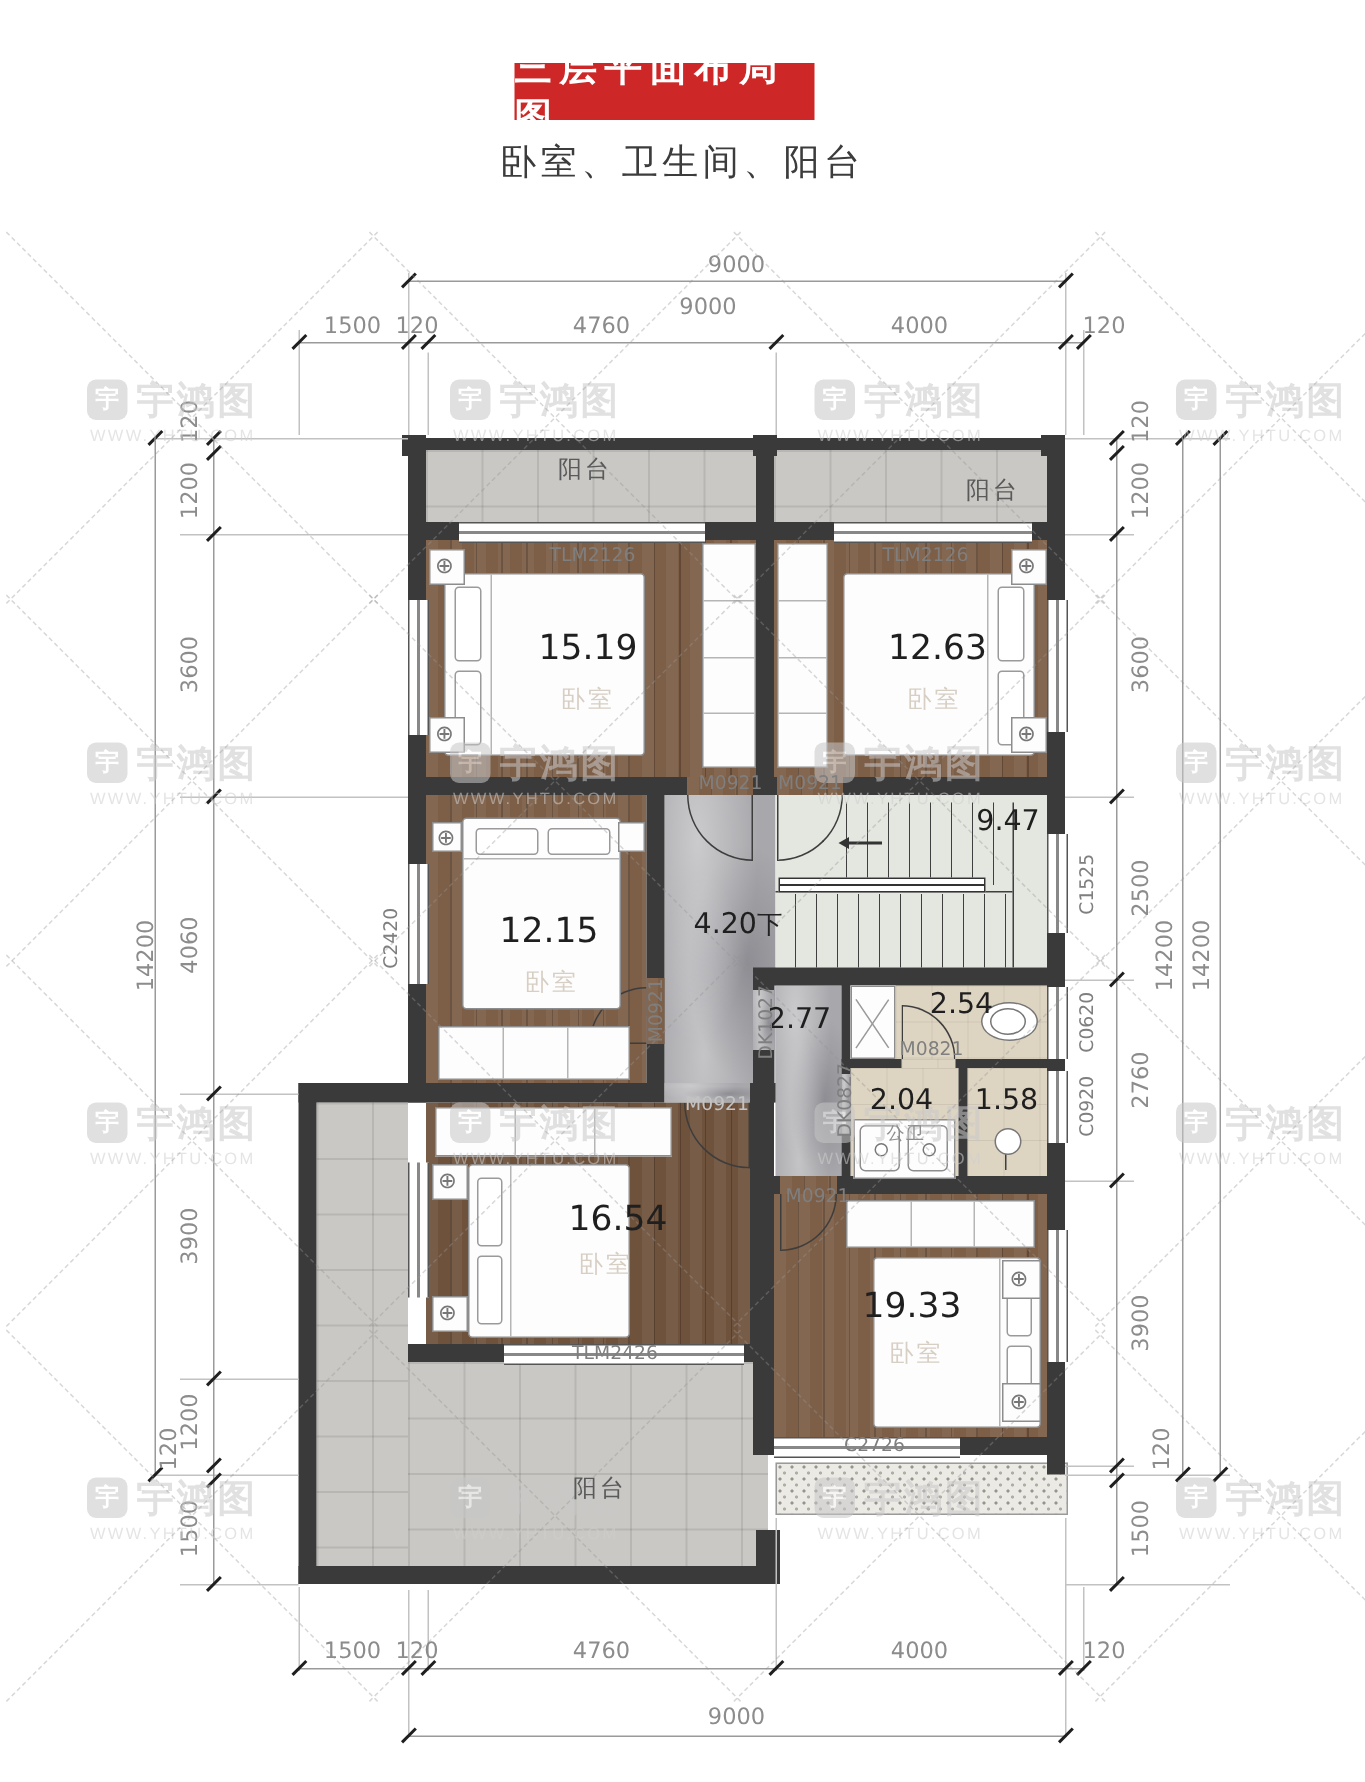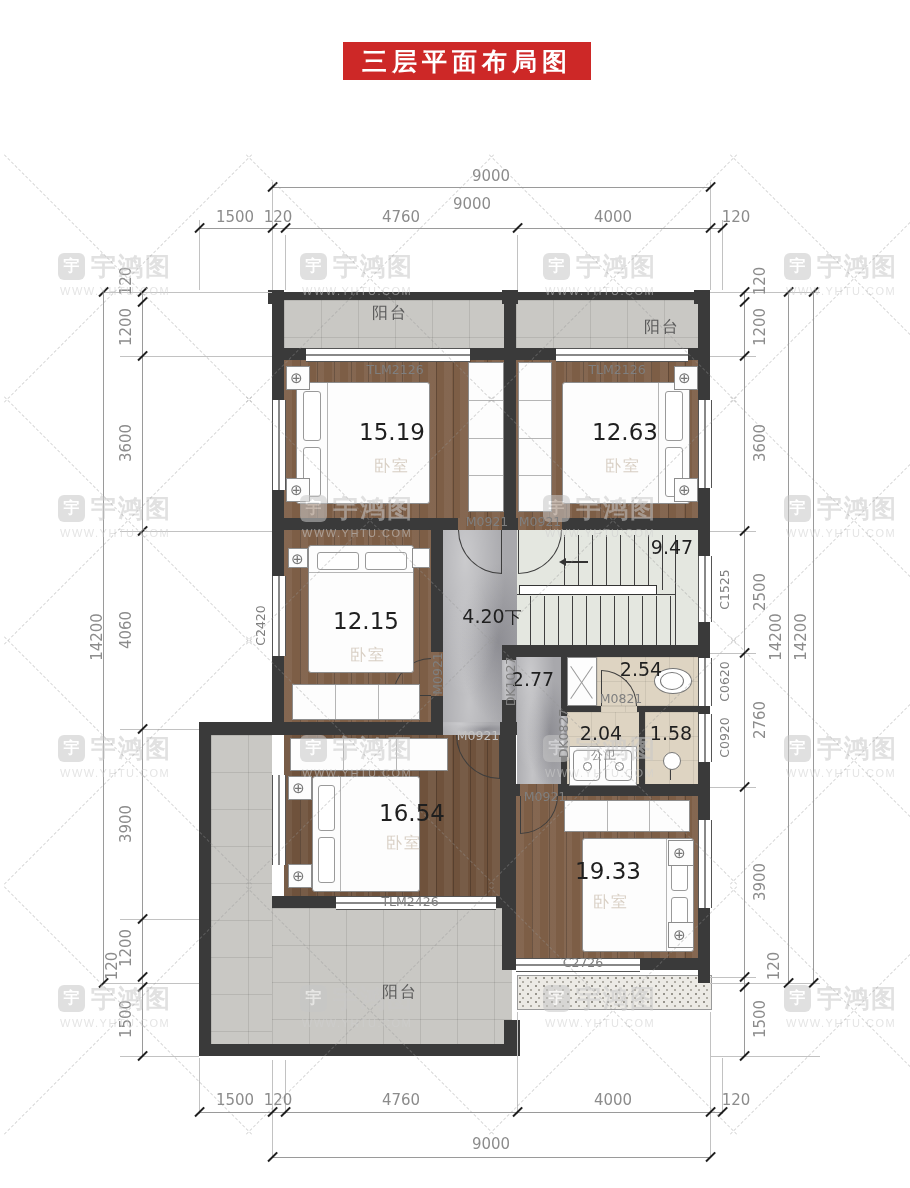--- a/index.html
+++ b/index.html
@@ -1,19 +1,19 @@
 <!DOCTYPE html>
 <html><head>
 <meta charset="utf-8">
 <style>
   html,body{margin:0;padding:0;background:#fff;}
   .canvas{position:relative;width:910px;height:1188px;background:#ffffff;overflow:hidden;
           font-family:"Liberation Sans",sans-serif;}
   
-  .title-banner{position:absolute;left:343px;top:42px;width:248px;height:38px;background:#cd2827;
+  .title-banner{position:absolute;left:343px;top:42px;width:200px;height:38px;background:#cd2827;
     display:flex;align-items:center;justify-content:center;z-index:90;}
   .title-banner span{color:#fff;font-size:25px;font-weight:bold;letter-spacing:5px;
     font-family:"DejaVu Serif","Liberation Serif",serif;}
   .subtitle{position:absolute;left:0;top:92px;width:910px;text-align:center;color:#3c3c3c;
     font-size:24px;letter-spacing:3px;z-index:90;}
   
   #wm-layer{position:absolute;inset:0;z-index:60;pointer-events:none;}
   .wm{position:absolute;opacity:.55;}
   .wm-top{display:flex;align-items:center;gap:6px;}
   .wm-logo{width:27px;height:27px;border-radius:6px;background:#c7c7c7;color:#fff;display:flex;
@@ -88,20 +88,21 @@
     font-family:"DejaVu Sans",sans-serif;}
 </style>
 </head>
 <body>
 
 <div class="canvas">
 
   <div class="title-banner">
     <span>三层平面布局图</span>
   </div>
+  <div class="subtitle">卧室、卫生间、阳台</div>
 
   <div id="wm-layer">
       <div class="wm" style="left: 58px; top: 250px;">
         <div class="wm-top">
           <div class="wm-logo">宇</div>
           <span class="wm-brand">宇鸿图</span>
         </div>
         <div class="wm-url">WWW.YHTU.COM</div>
       </div>
       <div class="diag" style="left: -47px; top: 278px; transform: rotate(45deg);"></div>

